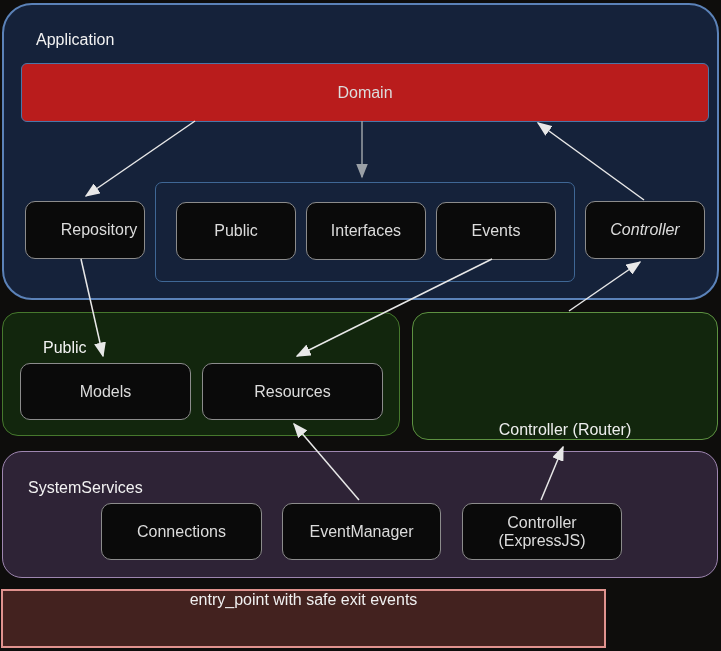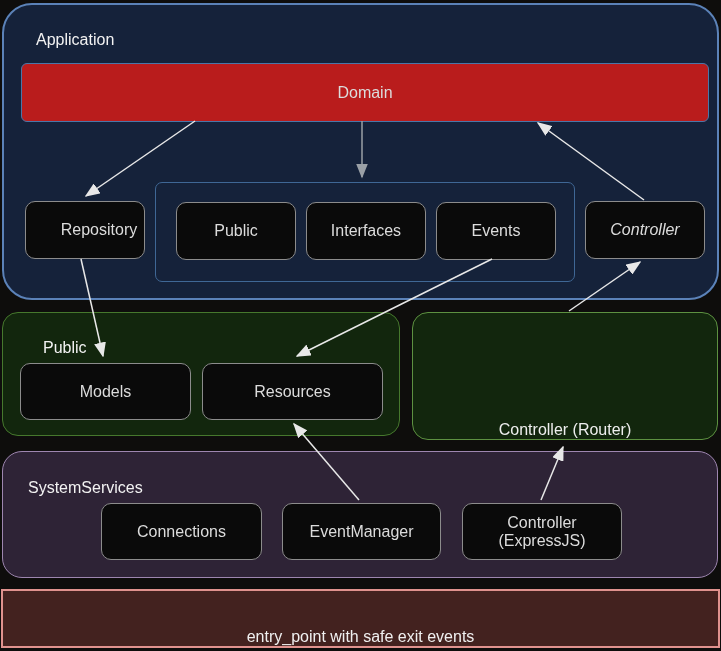--- a/index.html
+++ b/index.html
@@ -104,25 +104,25 @@
     border-radius: 20px;
   }
   .system-label { left: 25px; top: 27px; }
   .node-connections { left: 98px;  top: 51px; width: 161px; height: 57px; }
   .node-eventmanager { left: 279px; top: 51px; width: 159px; height: 57px; }
   .node-expressjs { left: 459px; top: 51px; width: 160px; height: 57px; }
 
   
   .entry-bar {
     left: 1px; top: 589px;
-    width: 719px; height: 59px;
+    width: 605px; height: 59px;
     background: #43221f;
     border: 2px solid #e0928e;
     display: flex;
-    align-items: flex-end;
+    align-items: flex-start;
     justify-content: center;
     color: #f0f0f0;
   }
 
   .arrows {
     position: absolute;
     left: 0; top: 0;
     width: 721px; height: 651px;
     pointer-events: none;
   }

